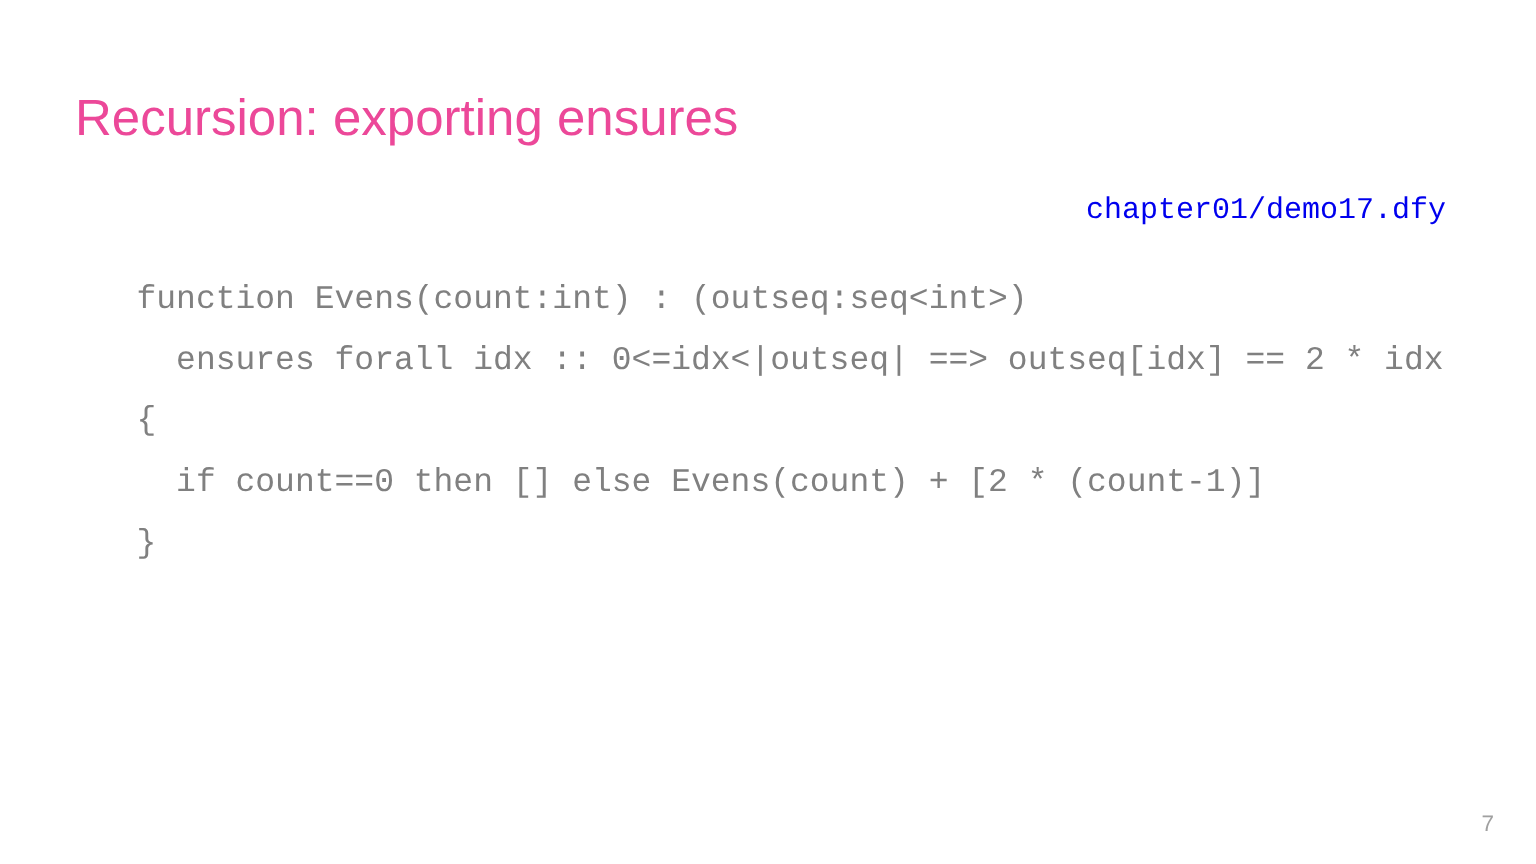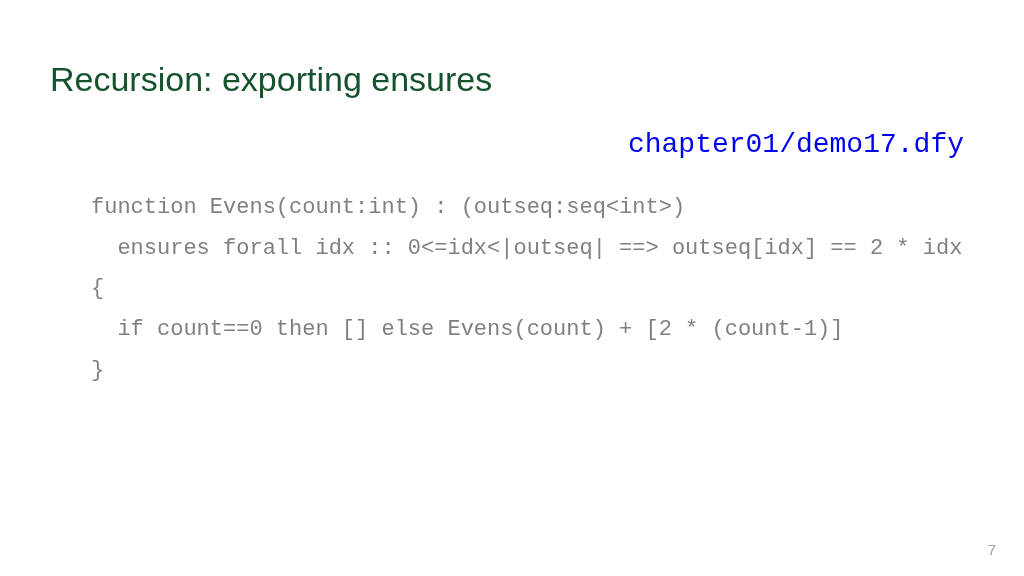--- a/index.html
+++ b/index.html
@@ -11,26 +11,26 @@
       width: 1024px;
       height: 576px;
       background: #ffffff;
       font-family: Arial, Helvetica, sans-serif;
       position: relative;
       padding: 60px 50px 40px 50px;
     }
     .title {
       font-size: 34px;
       font-weight: 400;
-      color: #14532d;
+      color: #ec4899;
       margin-bottom: 30px;
     }
     .file-path {
       font-family: Consolas, 'Courier New', monospace;
-      font-size: 28px;
+      font-size: 20px;
       color: #0000ee;
       text-align: right;
       margin-bottom: 28px;
       padding-right: 10px;
     }
     .code-block {
       font-family: Consolas, 'Courier New', monospace;
       font-size: 22px;
       color: #808080;
       line-height: 1.85;

